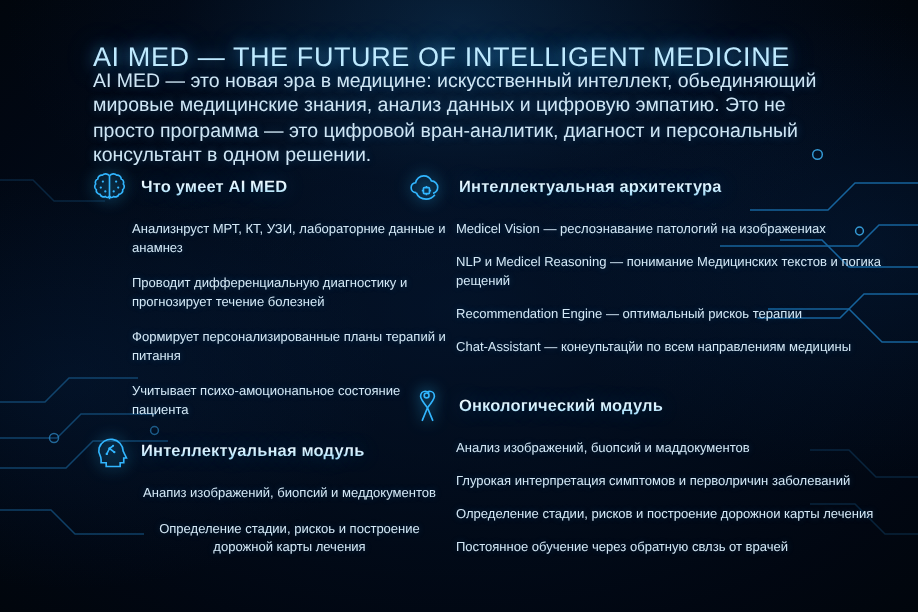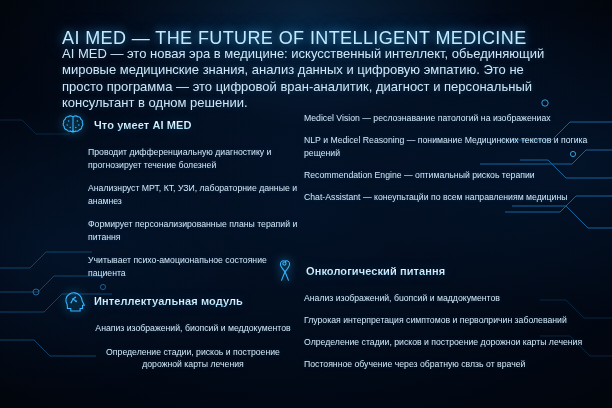--- a/index.html
+++ b/index.html
@@ -102,22 +102,22 @@
           <circle cx="7.2" cy="13" r="0.75" fill="#32b6ff" stroke="none"></circle>
           <circle cx="10.2" cy="15.6" r="0.75" fill="#32b6ff" stroke="none"></circle>
           <circle cx="17.4" cy="9" r="0.75" fill="#32b6ff" stroke="none"></circle>
           <circle cx="18.8" cy="13" r="0.75" fill="#32b6ff" stroke="none"></circle>
           <circle cx="15.8" cy="15.6" r="0.75" fill="#32b6ff" stroke="none"></circle>
         </svg>
       </span>
       <span class="sec-title">Что умеет AI MED</span>
     </div>
     <ul class="items">
+      <li>Анализнруст МРТ, КТ, УЗИ, лабораторние данные и анамнез</li>
       <li>Проводит дифференциальную диагностику и прогнозирует течение болезней</li>
-      <li>Анализнруст МРТ, КТ, УЗИ, лабораторние данные и анамнез</li>
       <li>Формирует персонализированные планы терапий и питання</li>
       <li>Учитывает психо-амоционапьное состояние пациента</li>
     </ul>
   </div>
 
   <div class="col col-l" style="top:288px;text-align:center;">
     <div class="sec-head">
       <span class="sec-ico">
         <svg viewBox="0 0 26 26" fill="none" stroke="#32b6ff" stroke-width="1.1">
           <path d="M22.5 20.5v-3.2h1.8l-2.2-4.6a8.2 8.2 0 0 0-16-2.2c-.5 1.9-.2 3.6.6 5.1.5 1 .7 1.8.7 2.9v2h3.4v2.5h9.3v-2.5z"></path>
@@ -130,39 +130,50 @@
       </span>
       <span class="sec-title">Интеллектуальная модуль</span>
     </div>
     <ul class="items">
       <li>Анапиз изображений, биопсий и меддокументов</li>
       <li>Определение стадии, рискоь и построение дорожной карты лечения</li>
     </ul>
   </div>
 
   <div class="col col-r" style="top:112px;">
+    <div class="sec-head">
+      <span class="sec-ico" style="margin-left:-24px;">
+        <svg viewBox="0 0 26 26" fill="none" stroke="#32b6ff" stroke-width="1.1">
+          <path d="M5.5 16.4c-2 0-3.4-1.5-3.4-3.3 0-1.7 1.3-3.1 3-3.3.4-2.6 2.7-4.6 5.4-4.6 2.3 0 4.3 1.4 5.1 3.4 2.3.1 4.2 2 4.2 4.3 0 1.9-1.3 3.5-3.1 4"></path>
+          <path d="M5.5 16.4c1 2.6 3.6 4.3 6.6 4.3 2.4 0 4.5-1.1 5.8-2.9"></path>
+          <rect x="10.3" y="13.1" width="4" height="4" rx="0.6"></rect>
+          <path d="M12.3 12v1.1M12.3 17.1v1.1M9.2 15.1h1.1M14.3 15.1h1.1"></path>
+        </svg>
+      </span>
+      <span class="sec-title">Интеллектуальная архитектура</span>
+    </div>
     <ul class="items">
       <li>Medicel Vision — реслоэнавание патологий на изображениах</li>
       <li>NLP и Medicel Reasoning — понимание Медицинских текстов и погика рещений</li>
       <li>Recommendation Engine — оптимальный рискоь терапии</li>
       <li>Chat-Assistant — конеупьтацйи по всем направлениям медицины</li>
     </ul>
   </div>
 
   <div class="col col-r" style="top:258px;">
     <div class="sec-head">
       <span class="sec-ico" style="margin-left:-24px;">
         <svg viewBox="0 0 26 26" fill="none" stroke="#32b6ff" stroke-width="1.1">
           <path d="M13 13.8c-3-3.6-4.6-5.6-4.6-7.6 0-1.9 1.4-3.4 3.2-3.4 1.1 0 2 .6 2.5 1.5"></path>
           <path d="M13 13.8c3-3.6 4.6-5.6 4.6-7.6 0-1.9-1.4-3.4-3.2-3.4-.5 0-1 .1-1.4.4"></path>
           <path d="M13 13.8L9.4 22.6M13 13.8l3.6 8.8"></path>
           <circle cx="12.4" cy="5.6" r="1.6"></circle>
         </svg>
       </span>
-      <span class="sec-title">Онкологический питання</span>
+      <span class="sec-title">Онкологический модуль</span>
     </div>
     <ul class="items">
       <li>Анализ изображений, бuопсий и маддокументов</li>
       <li>Глурокая интерпретация симптомов и перволричин заболеваний</li>
       <li>Олределение стадии, рисков и построение дорожнои карты лечения</li>
       <li>Постоянное обучение через обратную свлзь от врачей</li>
     </ul>
   </div>
 
 </div>

